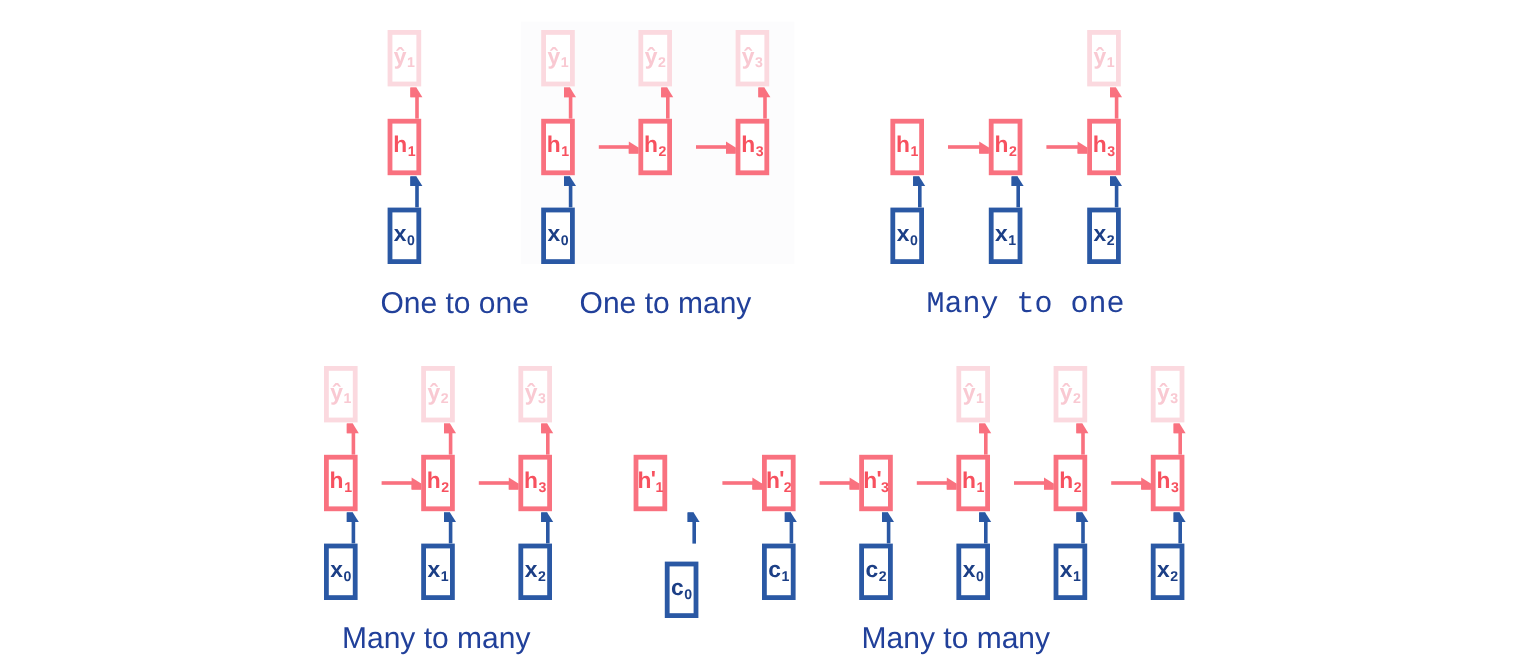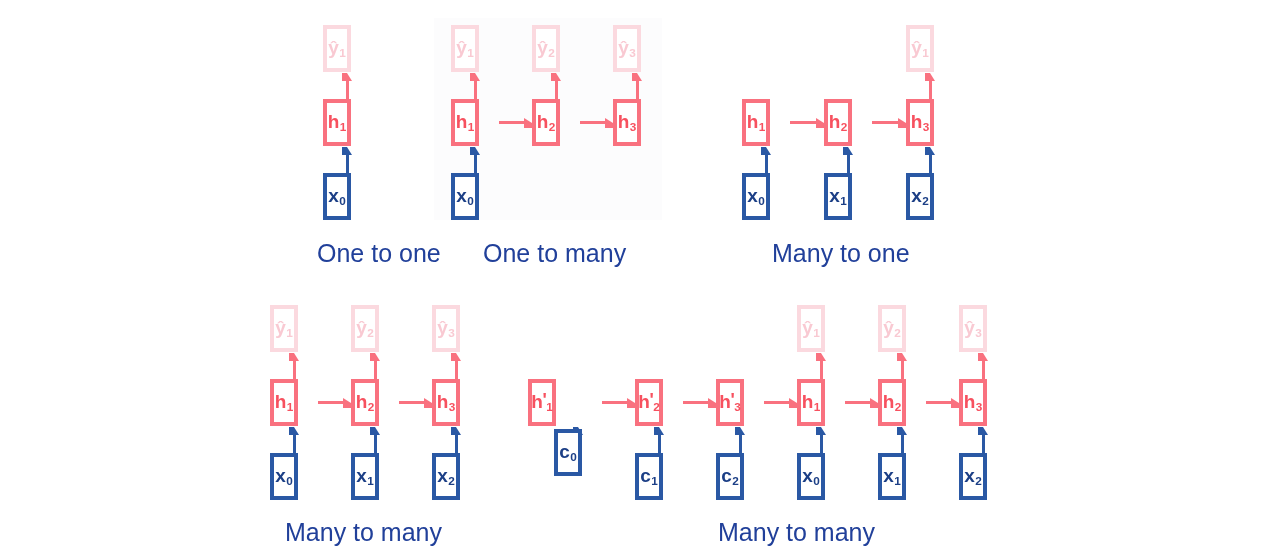--- a/index.html
+++ b/index.html
@@ -268,21 +268,21 @@
     <div class="node input" style="left:742px; top:173px;">
       <span class="lbl">x<sub>0</sub></span>
     </div>
     <div class="node input" style="left:824px; top:173px;">
       <span class="lbl">x<sub>1</sub></span>
     </div>
     <div class="node input" style="left:906px; top:173px;">
       <span class="lbl">x<sub>2</sub></span>
     </div>
 
-    <div class="caption" style="left:772px; top:241px;">Many to one</div>
+    <div class="caption" style="left:772px; top:241px;font-family:Liberation Mono, monospace;">Many to one</div>
   </div>
 
   <div>
     <div class="node output" style="left:270px; top:305px;">
       <span class="lbl">ŷ<sub>1</sub></span>
     </div>
     <div class="node output" style="left:351px; top:305px;">
       <span class="lbl">ŷ<sub>2</sub></span>
     </div>
     <div class="node output" style="left:432px; top:305px;">
@@ -429,21 +429,21 @@
     </div>
     <div class="arrow up blue" style="left:900.5px; top:427px; height:26px;">
       <div class="head"></div>
       <div class="shaft"></div>
     </div>
     <div class="arrow up blue" style="left:981.5px; top:427px; height:26px;">
       <div class="head"></div>
       <div class="shaft"></div>
     </div>
 
-    <div class="node input" style="left:554px; top:429px;align-items:center;">
+    <div class="node input" style="left:554px; top:468px;align-items:center;">
       <span class="lbl">c<sub>0</sub></span>
     </div>
     <div class="node input" style="left:635px; top:453px;">
       <span class="lbl">c<sub>1</sub></span>
     </div>
     <div class="node input" style="left:716px; top:453px;">
       <span class="lbl">c<sub>2</sub></span>
     </div>
     <div class="node input" style="left:797px; top:453px;">
       <span class="lbl">x<sub>0</sub></span>

